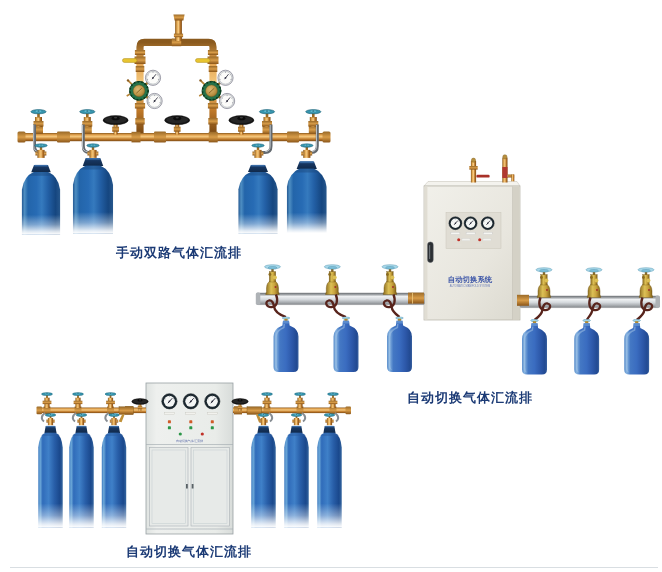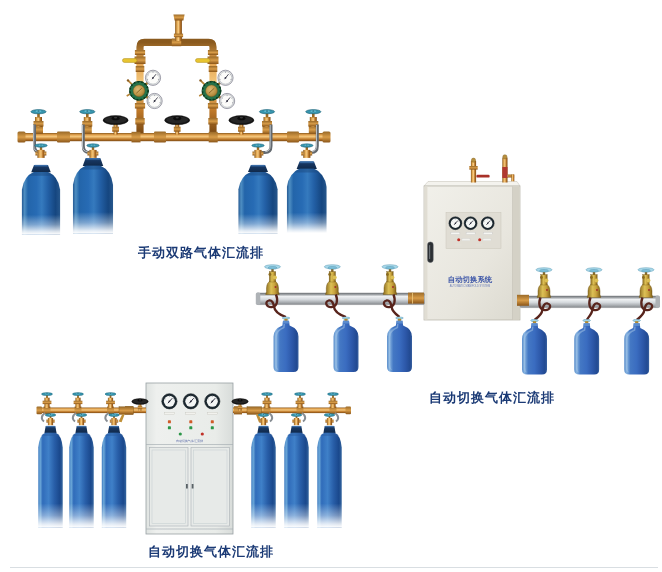--- a/index.html
+++ b/index.html
@@ -1,19 +1,19 @@
 <!DOCTYPE html>
 <html><head>
 <meta charset="utf-8">
 <style>
   html,body{margin:0;padding:0;background:#ffffff;}
   #canvas{position:relative;width:662px;height:572px;background:#ffffff;overflow:hidden;
           font-family:"Liberation Sans",sans-serif;}
   #art{position:absolute;left:0;top:0;}
-  .caption{position:absolute;width:170px;text-align:right;font-size:13px;font-weight:bold;
+  .caption{position:absolute;width:170px;text-align:center;font-size:13px;font-weight:bold;
            color:#1b3a75;letter-spacing:1px;white-space:nowrap;}
   #cap1{left:94px;top:244px;}
   #cap2{left:385px;top:389px;}
   #cap3{left:104px;top:543px;}
   #bottom-rule{position:absolute;left:10px;top:567px;width:648px;height:1px;
                background:rgba(185,195,202,0.55);}
 </style>
 </head>
 <body>
 

